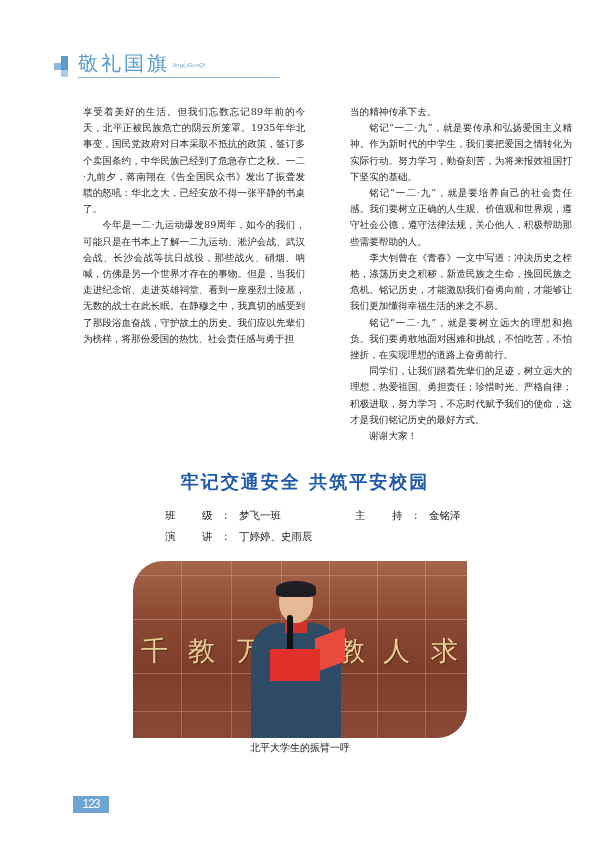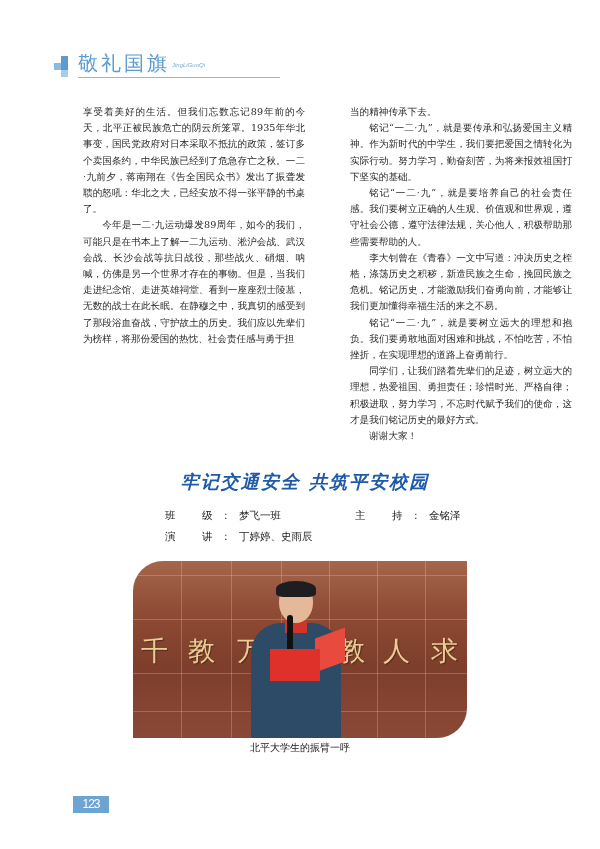--- a/index.html
+++ b/index.html
@@ -17,21 +17,21 @@
   .header-title { position:absolute; left:24px; top:0; font-size:20px; color:#5b9bd0; letter-spacing:3px; font-family:"DejaVu Sans", sans-serif; }
   .header-pinyin { position:absolute; left:118px; top:12px; font-size:6px; color:#7aa9d4; font-style:italic; font-family:"Liberation Sans", sans-serif; }
   .header-rule { position:absolute; left:24px; top:27px; width:202px; height:1px; background:#8db9de; }
 
   .col { position:absolute; top:104px; width:222px; font-size:9.6px; line-height:16.2px; text-align:justify; }
   .col-left { left:83px; }
   .col-right { left:316px;margin-left:34px; }
   .col p { margin:0; }
   .col p.indent { text-indent:2em; }
 
-  .article-title { position:absolute; left:160px; top:470px; width:290px; text-align:center; font-size:18px; color:#1e5aa8; letter-spacing:2px; font-weight:bold; font-family:"DejaVu Serif", serif;font-style:italic; }
+  .article-title { position:absolute; left:160px; top:470px; width:290px; text-align:center; font-size:18px; color:#1e5aa8; letter-spacing:2px; font-weight:bold; font-family:"DejaVu Serif", serif; }
   .meta { position:absolute; font-size:10.5px; color:#222; }
   .meta .k { letter-spacing:8px; }
   .meta-class { left:165px; top:509px; }
   .meta-host { left:355px; top:509px; }
   .meta-speaker { left:165px; top:530px;font-family:Liberation Mono, monospace; }
 
   .photo { position:absolute; left:133px; top:561px; width:334px; height:177px; border-radius:30px 0 30px 0; overflow:hidden;
     background: linear-gradient(180deg, #a5664c 0%, #8e4a34 30%, #7d3e2b 60%, #8a4936 100%); }
   .photo .grid-v { position:absolute; top:0; bottom:0; width:1px; background:rgba(255,220,200,0.25); }
   .photo .grid-h { position:absolute; left:0; right:0; height:1px; background:rgba(255,220,200,0.25); }

